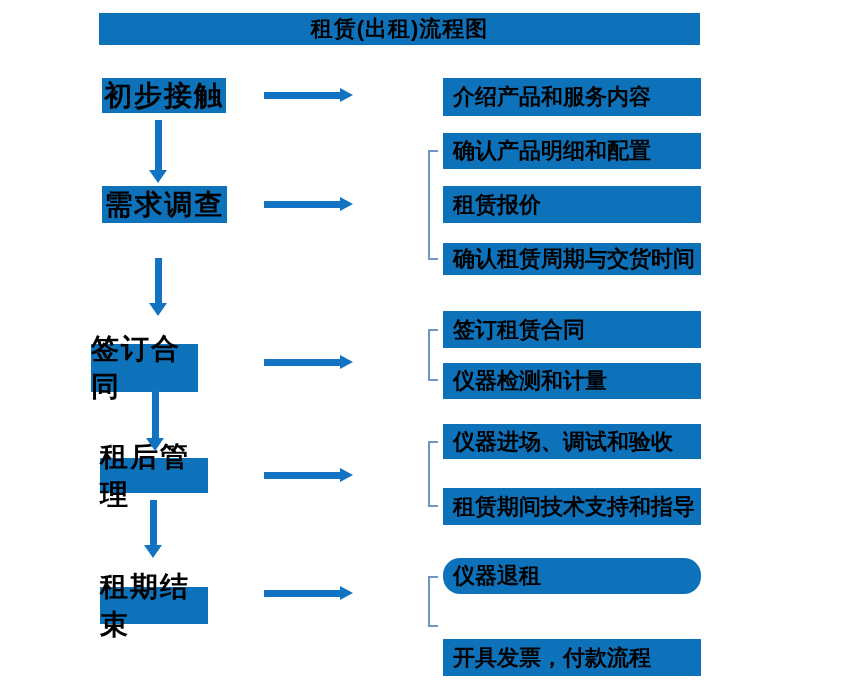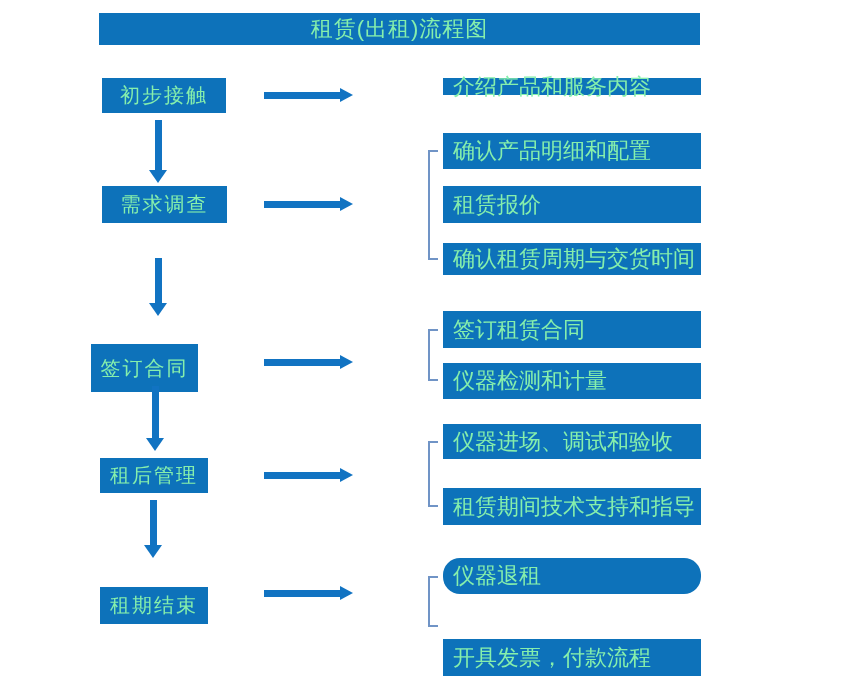--- a/index.html
+++ b/index.html
@@ -2,37 +2,37 @@
 <html><head>
 <meta charset="utf-8">
 <style>
   html,body{margin:0;padding:0;}
   body{
     width:844px;height:688px;position:relative;background:#ffffff;
     font-family:"Liberation Sans","DejaVu Sans",sans-serif;
     overflow:hidden;
   }
   .box{
-    position:absolute;background:#0d72ba;color:#86efac;font-weight:normal;
+    position:absolute;background:#0d72ba;color:#000000;font-weight:bold;
     display:flex;align-items:center;box-sizing:border-box;
   }
   .title-bar{
     left:99px;top:13px;width:601px;height:32px;justify-content:center;
     font-size:22px;letter-spacing:1px;
   }
-  .lbox{font-size:20px;letter-spacing:2px;justify-content:center;}
+  .lbox{font-size:28px;letter-spacing:2px;justify-content:center;}
   .rbox{left:443px;width:258px;font-size:22px;padding-left:10px;justify-content:flex-start;letter-spacing:0px;}
   
   .s0{left:102px;top:78px;width:124px;height:35px;}
   .s1{left:102px;top:186px;width:125px;height:37px;}
   .s2{left:91px;top:344px;width:107px;height:48px;}
   .s3{left:100px;top:458px;width:108px;height:35px;}
   .s4{left:100px;top:575px;width:108px;height:37px;margin-top:12px;}
   
-  .o0{top:78px;height:17px;}
+  .o0{top:78px;height:38px;}
   .o1{top:133px;height:36px;}
   .o2{top:186px;height:37px;}
   .o3{top:243px;height:32px;}
   .o4{top:311px;height:37px;}
   .o5{top:363px;height:36px;}
   .o6{top:424px;height:35px;text-align:center;}
   .o7{top:488px;height:37px;}
   .o8{top:558px;height:36px;border-radius:17px;}
   .o9{top:608px;height:37px;margin-top:31px;}
   

